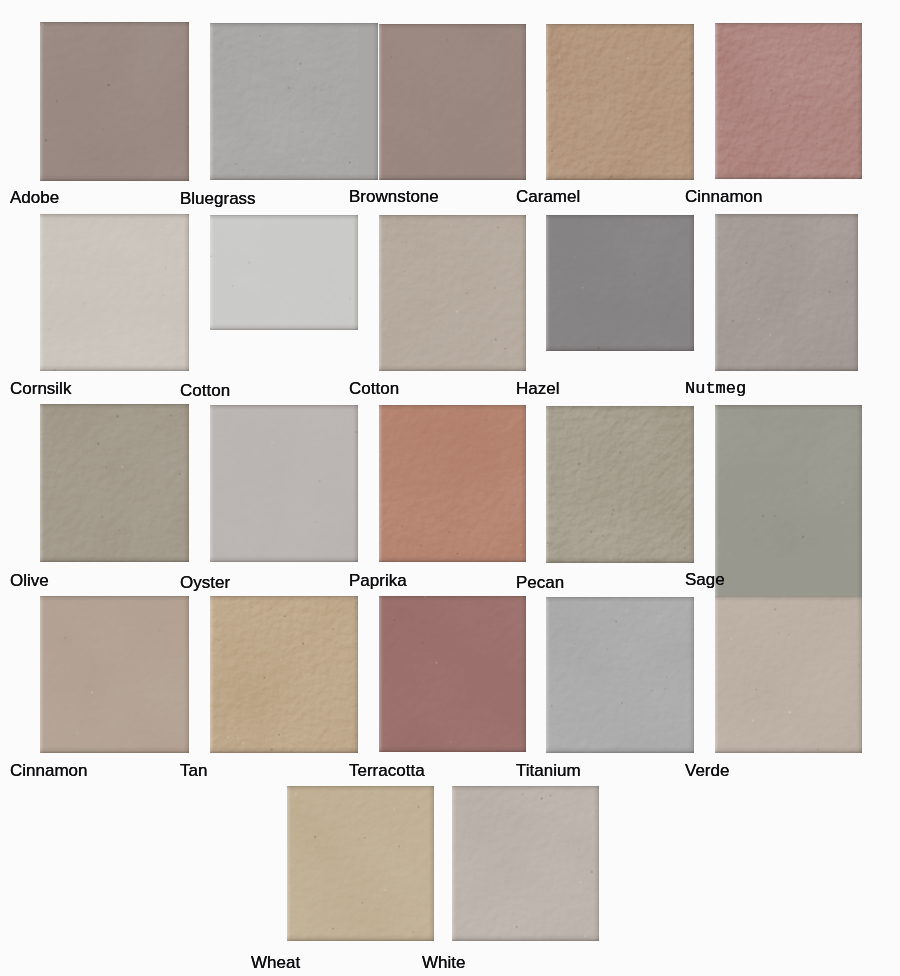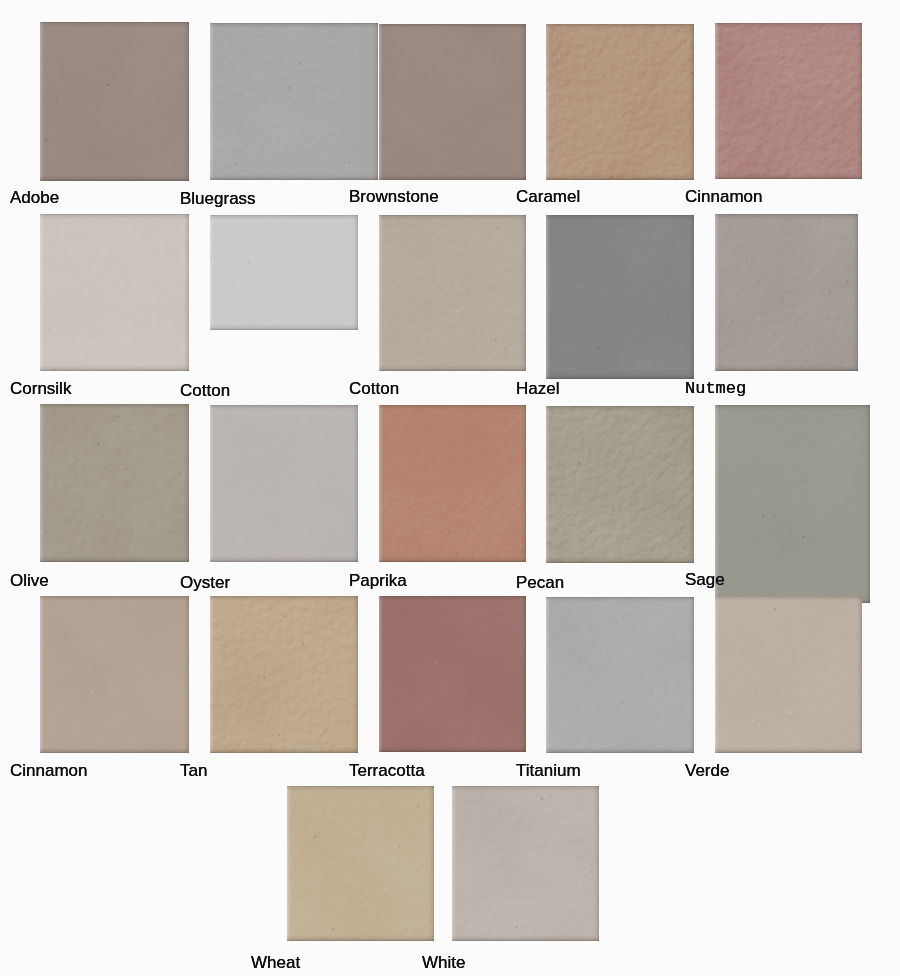--- a/index.html
+++ b/index.html
@@ -348,21 +348,21 @@
             <circle cx="49.5" cy="126.9" r="0.90" fill="#2b231e" opacity="0.05"></circle>
             <circle cx="86.4" cy="52.6" r="0.68" fill="#ffffff" opacity="0.20"></circle>
             <circle cx="116.8" cy="124.5" r="1.01" fill="#2b231e" opacity="0.21"></circle>
             <circle cx="79.2" cy="134.6" r="0.86" fill="#ffffff" opacity="0.12"></circle>
             <circle cx="116.2" cy="73.1" r="0.82" fill="#2b231e" opacity="0.20"></circle>
           </svg></div>
       <div class="shade"></div>
     </div>
     <div class="label" style="top: 166px;">Cotton</div>
   </div>
-  <div class="cell" style="left: 546px; top: 215px; width: 148px; height: 164px;">
+  <div class="cell" style="left: 546px; top: 215px; width: 148px; height: 136px;">
     <div class="swatch" style="background: rgb(134, 131, 132);">
       <div class="tex"><svg width="148" height="156" viewBox="0 0 148 156" xmlns="http://www.w3.org/2000/svg" preserveAspectRatio="none">
             <filter id="ftx8" x="0" y="0" width="100%" height="100%" color-interpolation-filters="sRGB">
               <feTurbulence type="fractalNoise" baseFrequency="0.11" numOctaves="4" seed="109" result="n"></feTurbulence>
               <feDiffuseLighting in="n" surfaceScale="0.8" diffuseConstant="1" lighting-color="#b5b5b5" result="l">
                 <feDistantLight azimuth="235" elevation="55"></feDistantLight>
               </feDiffuseLighting>
             </filter>
             <filter id="fbl8" x="0" y="0" width="100%" height="100%" color-interpolation-filters="sRGB">
               <feTurbulence type="fractalNoise" baseFrequency="0.012" numOctaves="3" seed="170" result="n"></feTurbulence>
@@ -586,21 +586,21 @@
             <circle cx="1.9" cy="136.9" r="1.17" fill="#2b231e" opacity="0.17"></circle>
             <circle cx="64.9" cy="64.4" r="1.02" fill="#2b231e" opacity="0.11"></circle>
             <circle cx="125.1" cy="142.1" r="0.52" fill="#2b231e" opacity="0.12"></circle>
             <circle cx="67.2" cy="103.8" r="1.03" fill="#2b231e" opacity="0.16"></circle>
             <circle cx="33.2" cy="58.0" r="1.20" fill="#2b231e" opacity="0.15"></circle>
           </svg></div>
       <div class="shade"></div>
     </div>
     <div class="label" style="top: 169px;">Pecan</div>
   </div>
-  <div class="cell" style="left: 715px; top: 405px; width: 147px; height: 198px; padding-left: 8px;">
+  <div class="cell" style="left: 715px; top: 405px; width: 147px; height: 198px;">
     <div class="swatch" style="background: rgb(152, 152, 142);">
       <div class="tex"><svg width="147" height="157" viewBox="0 0 147 157" xmlns="http://www.w3.org/2000/svg" preserveAspectRatio="none">
             <filter id="ftx14" x="0" y="0" width="100%" height="100%" color-interpolation-filters="sRGB">
               <feTurbulence type="fractalNoise" baseFrequency="0.11" numOctaves="4" seed="187" result="n"></feTurbulence>
               <feDiffuseLighting in="n" surfaceScale="0.8" diffuseConstant="1" lighting-color="#b5b5b5" result="l">
                 <feDistantLight azimuth="235" elevation="55"></feDistantLight>
               </feDiffuseLighting>
             </filter>
             <filter id="fbl14" x="0" y="0" width="100%" height="100%" color-interpolation-filters="sRGB">
               <feTurbulence type="fractalNoise" baseFrequency="0.012" numOctaves="3" seed="248" result="n"></feTurbulence>

